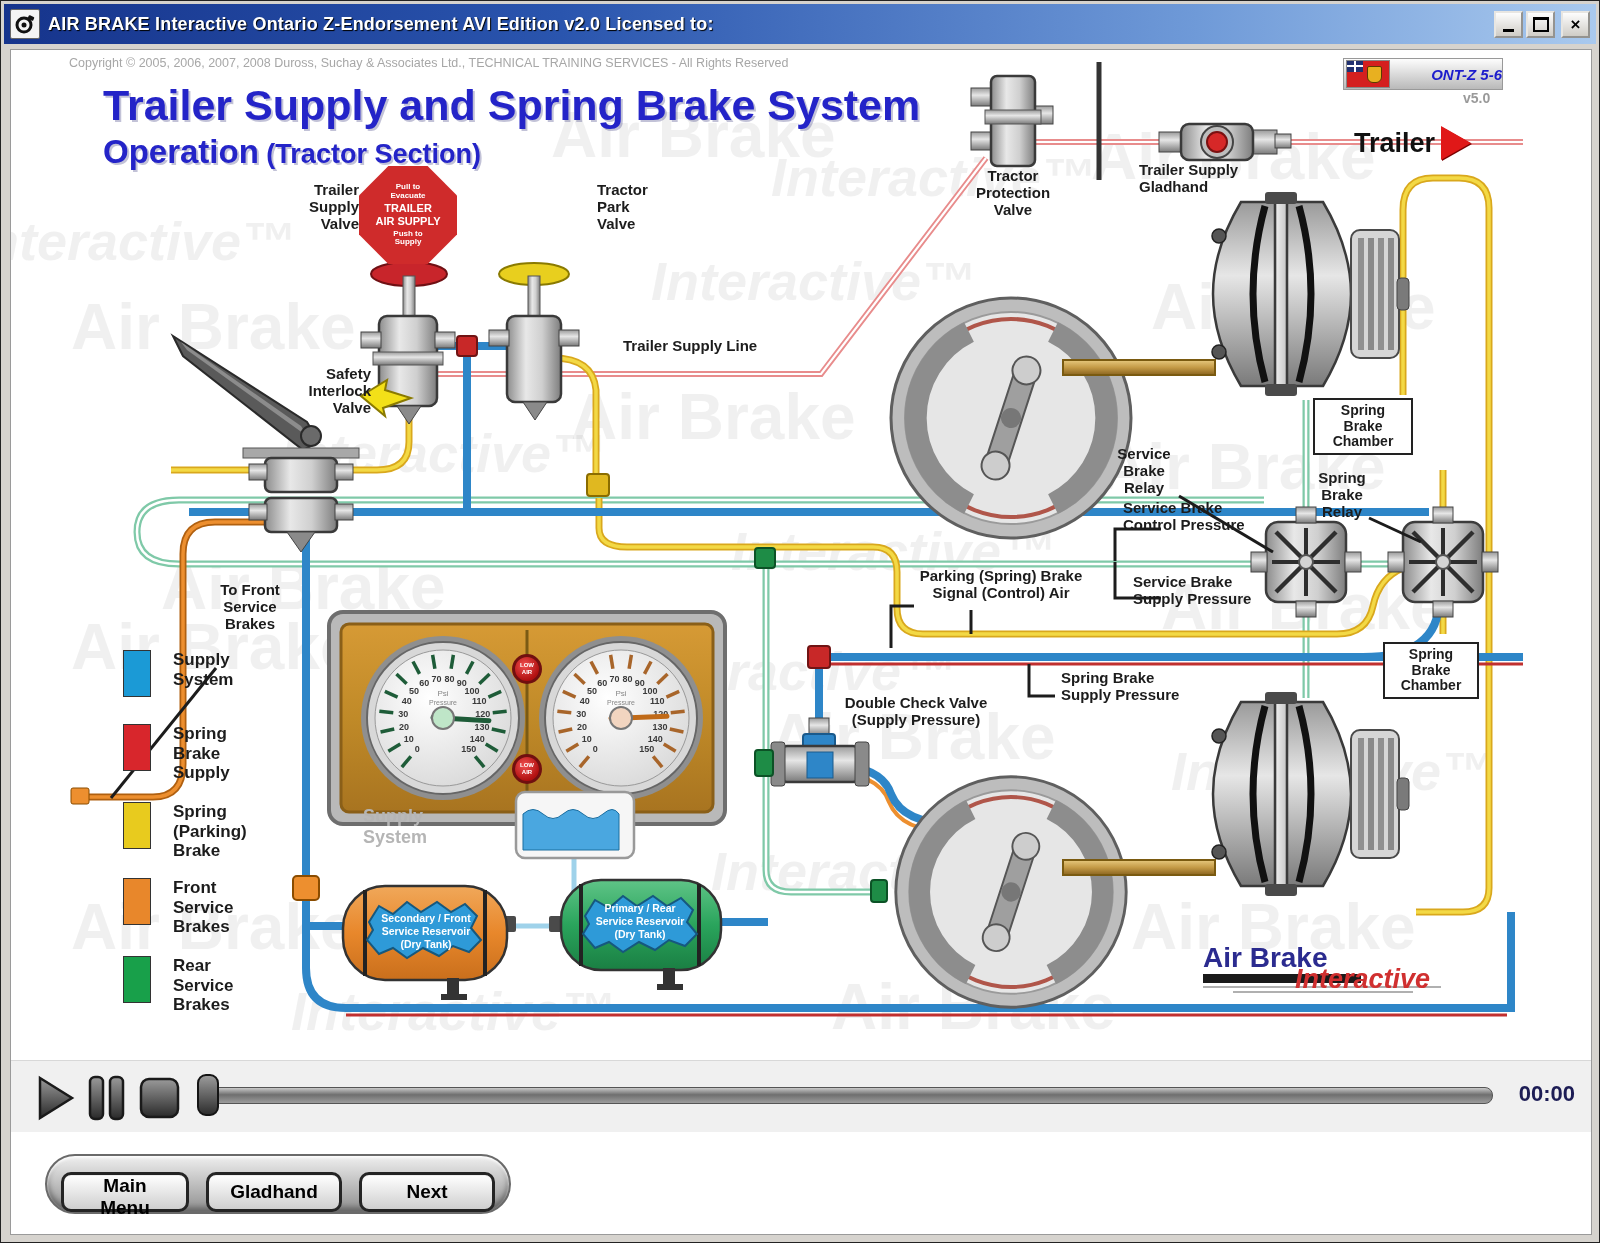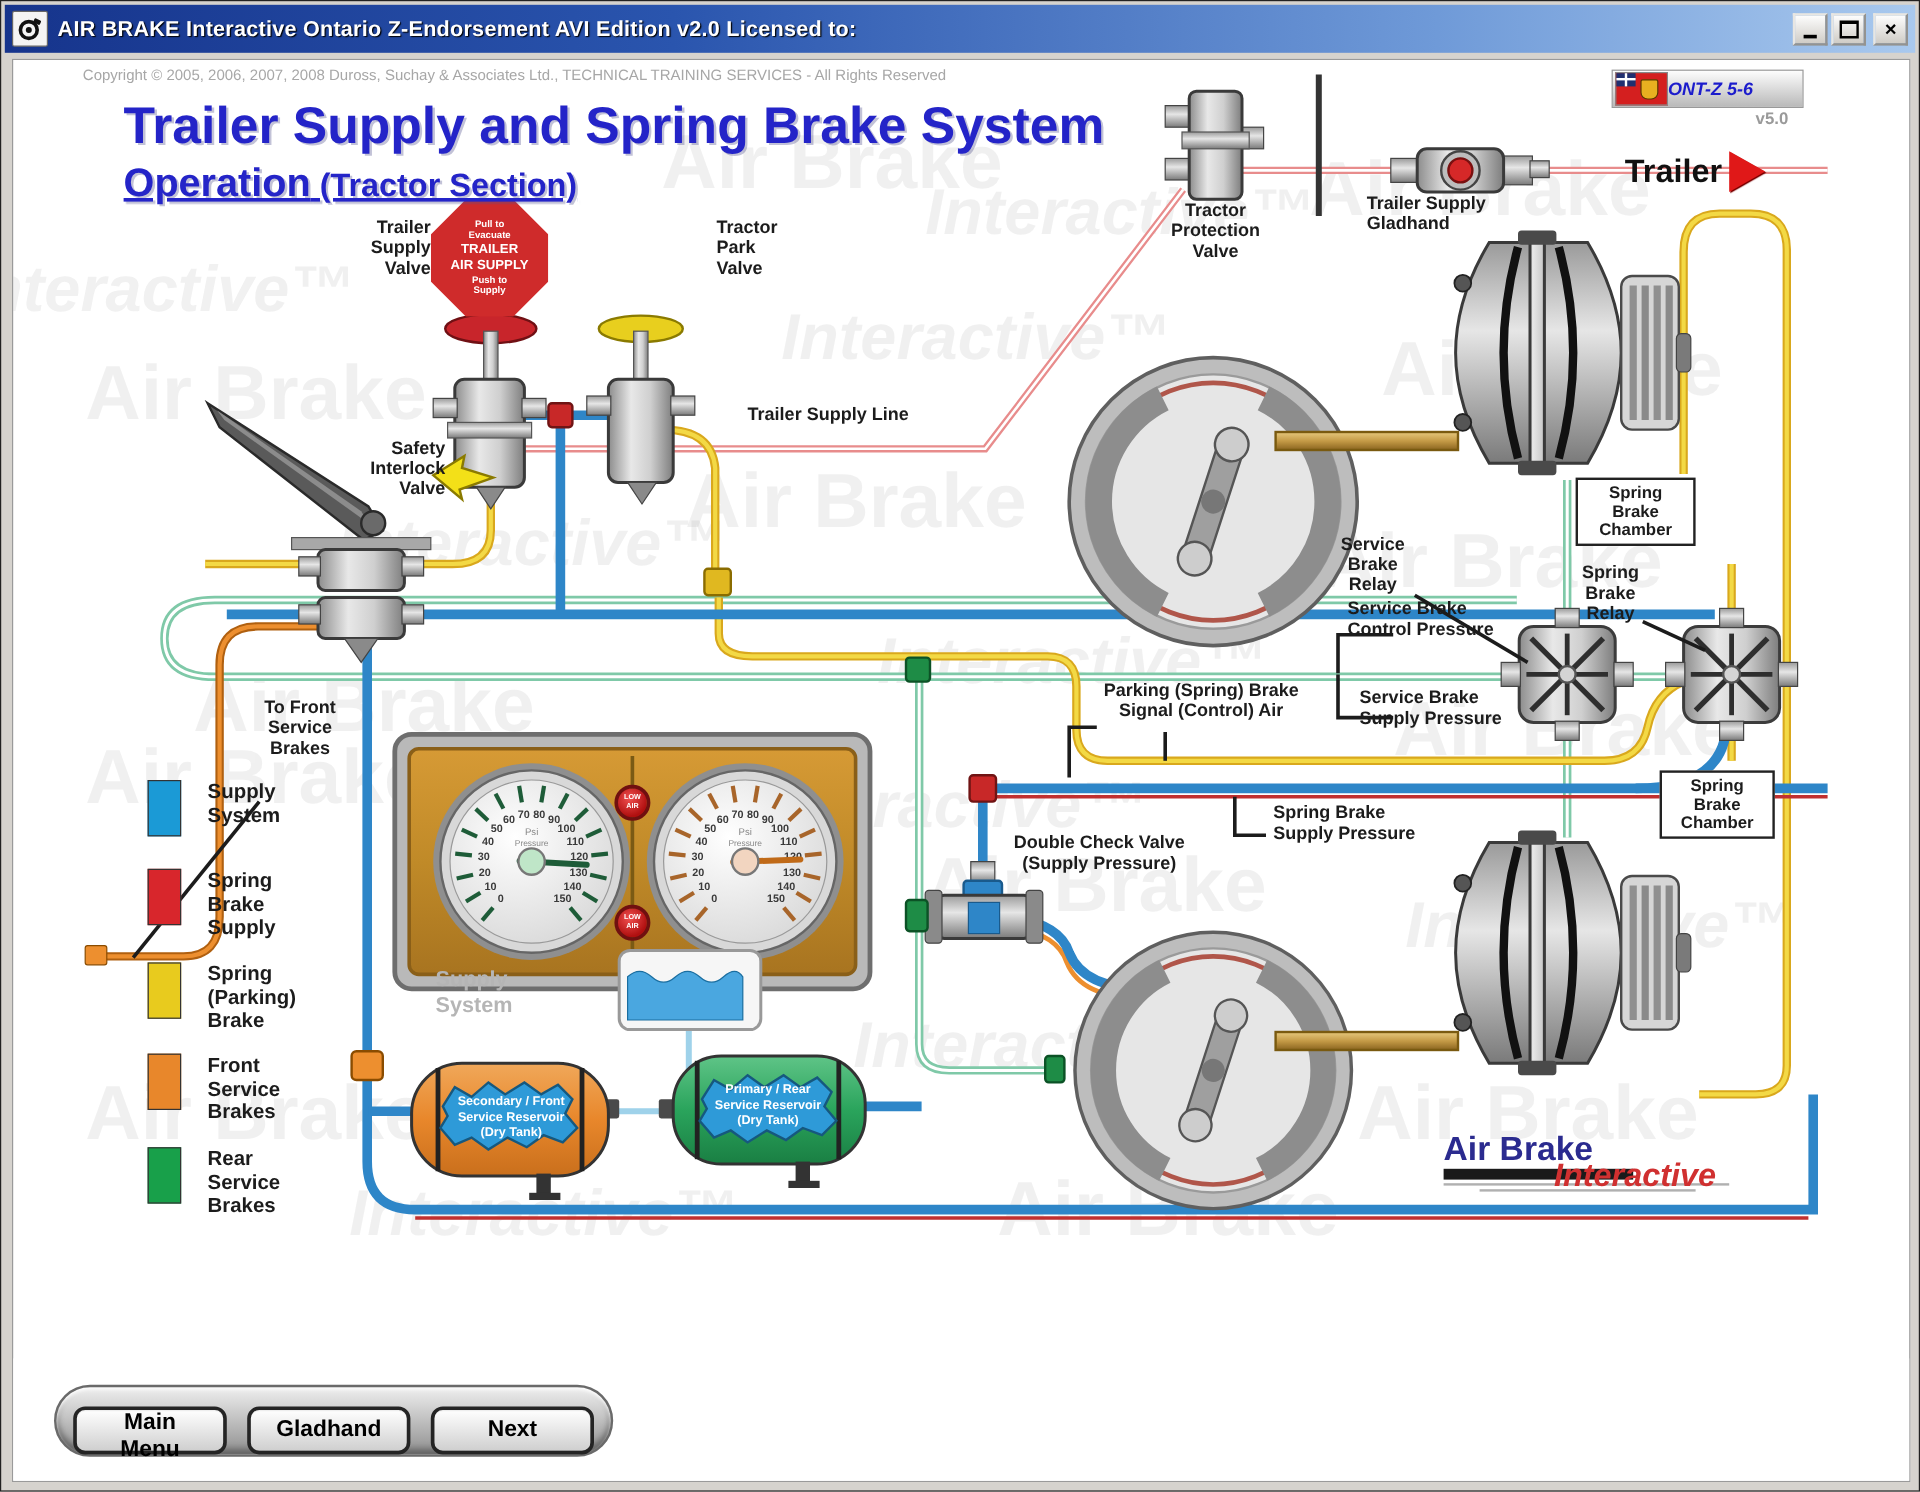--- a/index.html
+++ b/index.html
@@ -26,30 +26,30 @@
   .wm.a{font-size:64px;}
   .wm.b{font-size:54px;font-style:italic;}
   #pipes{position:absolute;left:0;top:0;z-index:2;}
   .lbl{position:absolute;z-index:5;color:#1c1c1c;font-weight:bold;font-size:15px;line-height:1.12;
     white-space:pre-line;}
   .lbl.center{text-align:center;} .lbl.right{text-align:right;} .lbl.box{background:#fff;border:2px solid #222;
     padding:3px 7px;text-align:center;font-size:14px;}
   #copyright{position:absolute;left:58px;top:6px;z-index:5;color:#a7a7a7;font-size:12.5px;font-weight:normal;white-space:nowrap;}
   #maintitle{position:absolute;left:92px;top:30px;z-index:5;color:#2424c8;font-weight:bold;
     text-shadow:2px 2px 0 rgba(80,80,140,.35);line-height:1.2;}
-  #maintitle .l1{font-size:43px;} #maintitle .l2{font-size:33px;text-decoration:underline;} #maintitle .l2 .sub{font-size:27px;}
+  #maintitle .l1{font-size:43px;} #maintitle .l2{font-size:33px;} #maintitle .l2 .sub{font-size:27px;}
   #badge{position:absolute;left:1332px;top:8px;z-index:5;width:158px;height:30px;display:flex;align-items:center;
     background:linear-gradient(#fdfdfd,#b9b9b9);border:1px solid #999;}
   #badge .flag{position:relative;width:42px;height:26px;background:#d41f1f;margin-left:2px;border:1px solid #888;}
   #badge .flag .jack{position:absolute;left:0;top:0;width:16px;height:11px;background:#203070;}
   #badge .flag .jack:before{content:"";position:absolute;left:7px;top:0;width:2px;height:11px;background:#fff;}
   #badge .flag .jack:after{content:"";position:absolute;left:0;top:4px;width:16px;height:2px;background:#fff;}
   #badge .flag .shield{position:absolute;right:7px;top:5px;width:13px;height:15px;background:#e8b020;
     border:1px solid #5a3a00;border-radius:2px 2px 6px 6px;}
-  #badge .code{flex:1;text-align:left;color:#1c1ccc;font-weight:bold;font-size:15px;font-style:italic;}
+  #badge .code{flex:1;text-align:right;color:#1c1ccc;font-weight:bold;font-size:15px;font-style:italic;}
   #version{position:absolute;left:1452px;top:40px;z-index:5;color:#9a9a9a;font-size:14px;font-weight:bold;}
   #trailer-flag{position:absolute;left:1343px;top:76px;z-index:5;display:flex;align-items:center;}
   #trailer-flag .t{font-size:27px;font-weight:bold;color:#111;}
   #trailer-flag .arrow{width:0;height:0;border-left:30px solid #e01818;border-top:17px solid transparent;
     border-bottom:17px solid transparent;margin-left:6px;filter:drop-shadow(1px 1px 0 #7a0000);}
   
   .sign{position:absolute;z-index:4;display:flex;flex-direction:column;align-items:center;justify-content:center;
     text-align:center;font-weight:bold;white-space:pre-line;}
   #sign-octagon{left:348px;top:116px;width:98px;height:98px;background:#cf2b2b;color:#fff;
     clip-path:polygon(30% 0,70% 0,100% 30%,100% 70%,70% 100%,30% 100%,0 70%,0 30%);}
@@ -619,20 +619,41 @@
 
       <div id="logo">
         <div class="ab">Air Brake</div>
         <div class="bar"></div>
         <div class="inter">Interactive</div>
         <div class="fine" style="width:238px"></div>
         <div class="fine" style="width:180px;margin-left:30px"></div>
       </div>
     </div>
 
+    <div id="playerbar">
+      <svg class="pbtn" style="left:24px" width="42" height="46" viewBox="0 0 42 46">
+        <defs>
+            <linearGradient id="pg" x1="0" y1="0" x2="0" y2="1">
+              <stop offset="0" stop-color="#9a9a9a"></stop>
+              <stop offset="1" stop-color="#2a2a2a"></stop>
+            </linearGradient>
+          </defs>
+        <polygon points="5,3 37,23 5,43" fill="url(#pg)" stroke="#1a1a1a" stroke-width="2.5"></polygon>
+      </svg>
+      <svg class="pbtn" style="left:76px" width="40" height="46" viewBox="0 0 40 46">
+        <rect x="3" y="2" width="13" height="42" rx="5" fill="url(#pg)" stroke="#1a1a1a" stroke-width="2.5"></rect>
+        <rect x="23" y="2" width="13" height="42" rx="5" fill="url(#pg)" stroke="#1a1a1a" stroke-width="2.5"></rect>
+      </svg>
+      <svg class="pbtn" style="left:126px" width="44" height="46" viewBox="0 0 44 46">
+        <rect x="4" y="4" width="37" height="38" rx="8" fill="url(#pg)" stroke="#1a1a1a" stroke-width="2.5"></rect>
+      </svg>
+      <div id="slider-track"></div>
+      <div id="slider-handle"></div>
+      <div id="timedisp">00:00</div>
+    </div>
 
     <div id="navbar">
       <div id="navpill">
         <button class="navbtn" style="width:128px">Main Menu</button>
         <button class="navbtn" style="width:136px">Gladhand</button>
         <button class="navbtn" style="width:136px">Next</button>
       </div>
     </div>
 
   </div>

